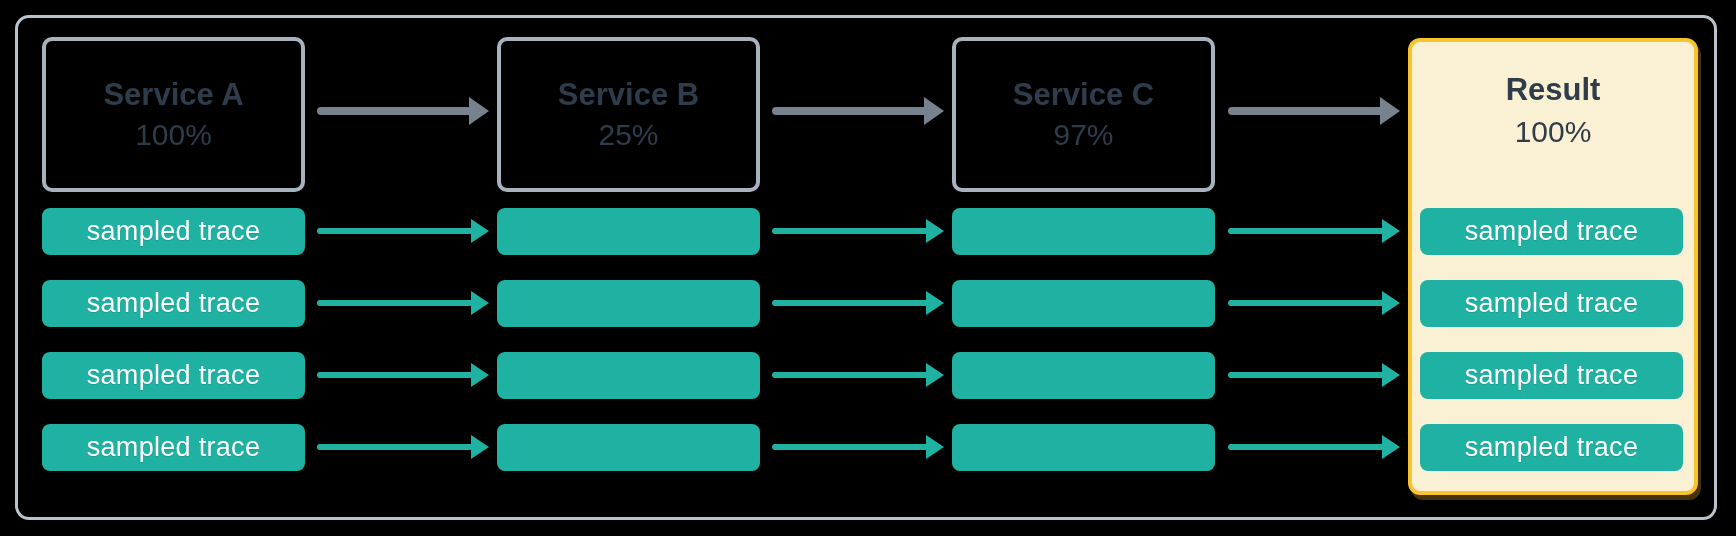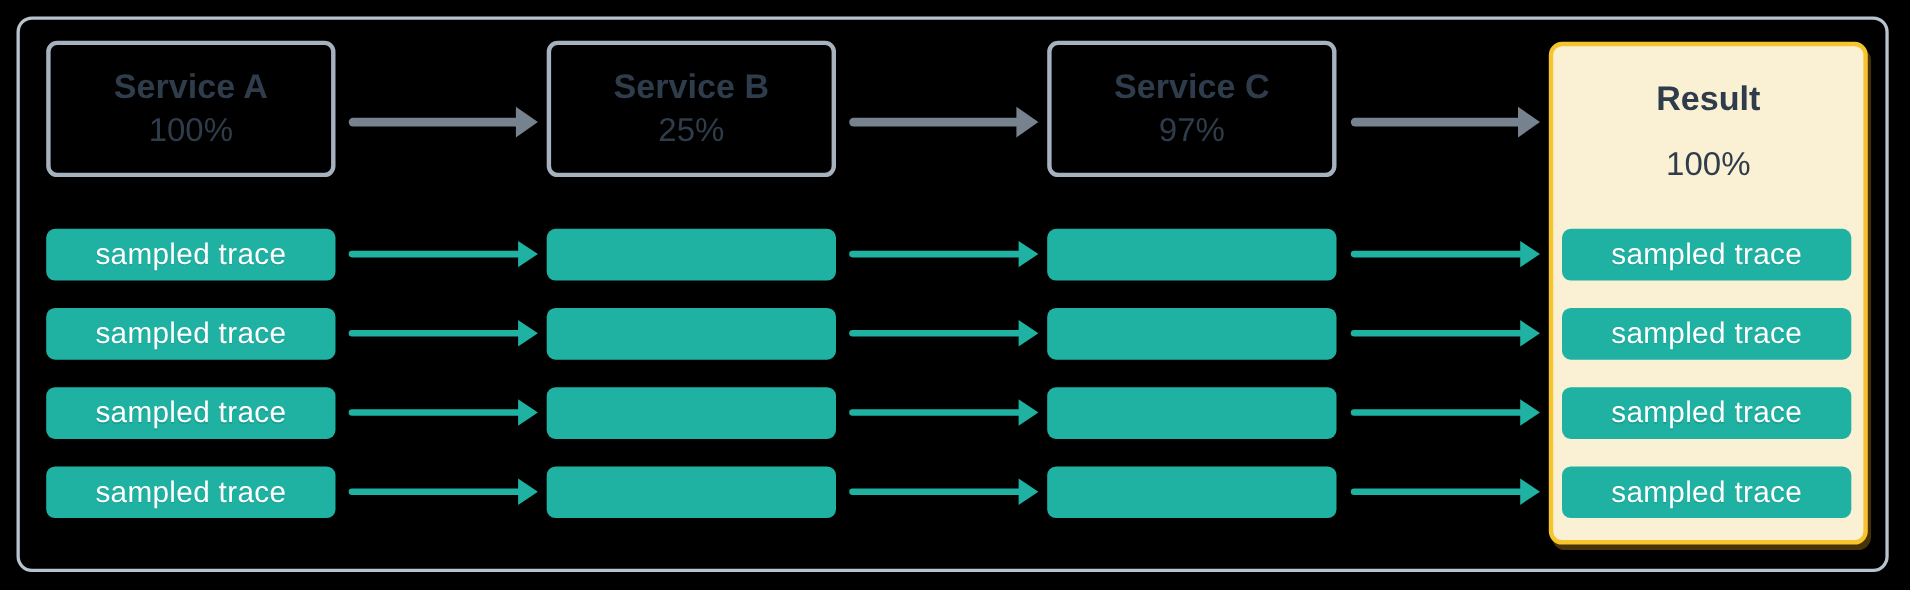--- a/index.html
+++ b/index.html
@@ -10,36 +10,36 @@
     font-family:"Liberation Sans","DejaVu Sans",sans-serif;
     overflow:hidden;
   }
   .frame{
     position:absolute;left:15px;top:15px;width:1702px;height:505px;
     border:3px solid var(--frame_border,#b9c3cd);
     border-radius:14px;box-sizing:border-box;
   }
   
   .service-box{
-    position:absolute;top:37px;width:263px;height:124px;
+    position:absolute;top:37px;width:263px;height:155px;
     border:4px solid var(--box_border,#a7b2bf);
     border-radius:10px;box-sizing:border-box;
     display:flex;flex-direction:column;align-items:center;justify-content:center;gap:7px;
   }
   .box-a{left:42px}.box-b{left:497px}.box-c{left:952px}
   .box-title{font-size:31px;font-weight:bold;color:var(--dark_text,#2e3c4b);line-height:1.05;}
   .box-percent{font-size:30px;font-weight:normal;color:var(--dark_text,#2e3c4b);line-height:1.05;}
   
   .result-panel{
     position:absolute;left:1408px;top:38px;width:290px;height:457px;
     background:var(--result_bg,#faf0d3);
     border:4px solid var(--result_border,#f6c42c);
     border-radius:12px;box-sizing:border-box;
     box-shadow:3px 5px 0 rgba(160,110,20,0.45);
-    display:flex;flex-direction:column;align-items:center;gap:27px;
+    display:flex;flex-direction:column;align-items:center;gap:9px;
     padding-top:32px;
   }
   
   .bar{
     position:absolute;width:263px;height:47px;
     background:var(--teal,#1fb2a3);
     border-radius:8px;
     display:flex;align-items:center;justify-content:center;
     font-size:27px;color:var(--trace_text,#ffffff);
     text-shadow:0 1px 1px rgba(0,0,0,0.12);

